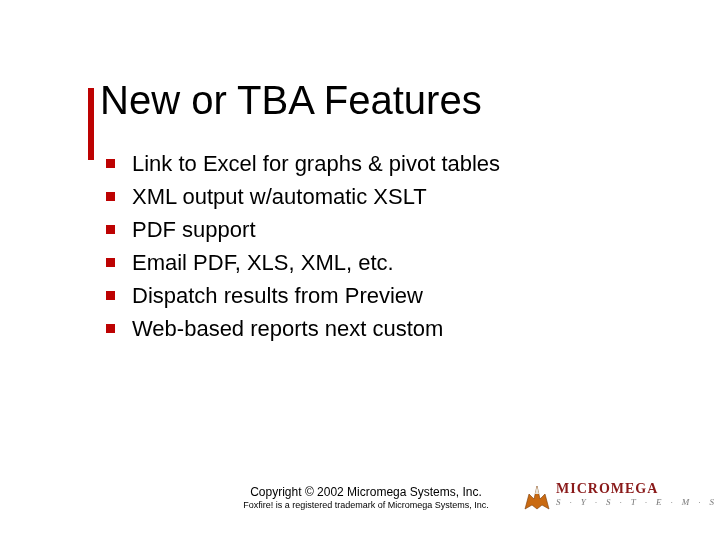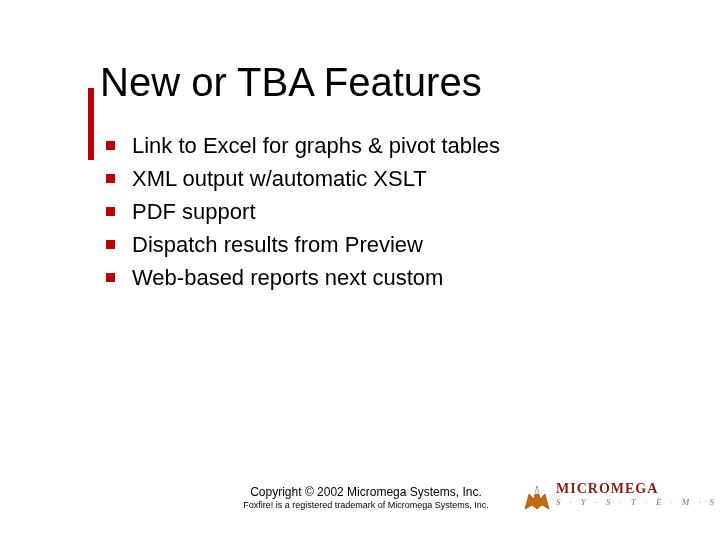--- a/index.html
+++ b/index.html
@@ -5,21 +5,21 @@
   html,body{margin:0;padding:0}
   body{
     width:720px;height:540px;
     background:#fff;
     font-family:Verdana,Geneva,sans-serif;
     position:relative;
     overflow:hidden;
   }
   .slide{
     position:absolute;
-    left:100px;top:60px;
+    left:100px;top:78px;
     width:560px;
   }
   .accent-bar{
     position:absolute;
     left:88px;top:88px;
     width:6px;height:72px;
     background:#bd0202;
   }
   .title{
     font-family:Verdana,Geneva,sans-serif;
@@ -94,20 +94,21 @@
 <body>
 
 <div class="accent-bar"></div>
 
 <div class="slide">
   <h1 class="title">New or TBA Features</h1>
   <ul class="bullets">
     <li>Link to Excel for graphs &amp; pivot tables</li>
     <li>XML output w/automatic XSLT</li>
     <li>PDF support</li>
+    <li>Email PDF, XLS, XML, etc.</li>
     <li>Dispatch results from Preview</li>
     <li>Web-based reports next custom</li>
   </ul>
 </div>
 
 <div class="footer">
   <div class="copyright">Copyright © 2002 Micromega Systems, Inc.</div>
   <div class="trademark">Foxfire! is a registered trademark of Micromega Systems, Inc.</div>
 </div>
 

